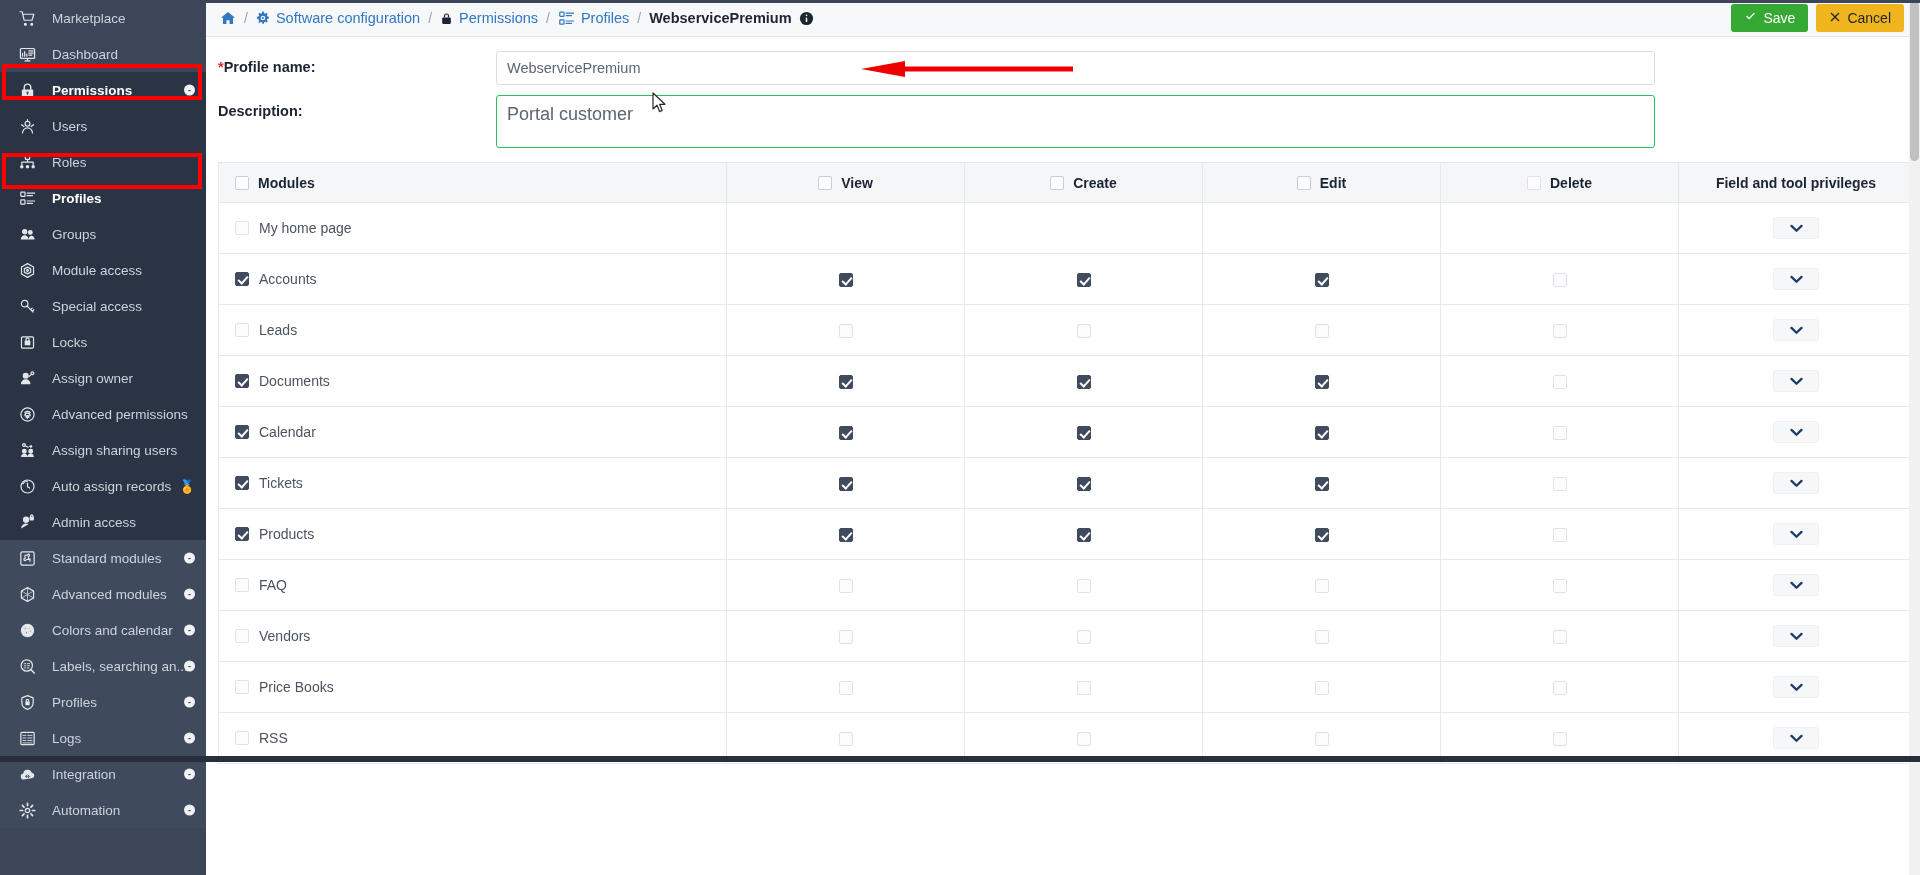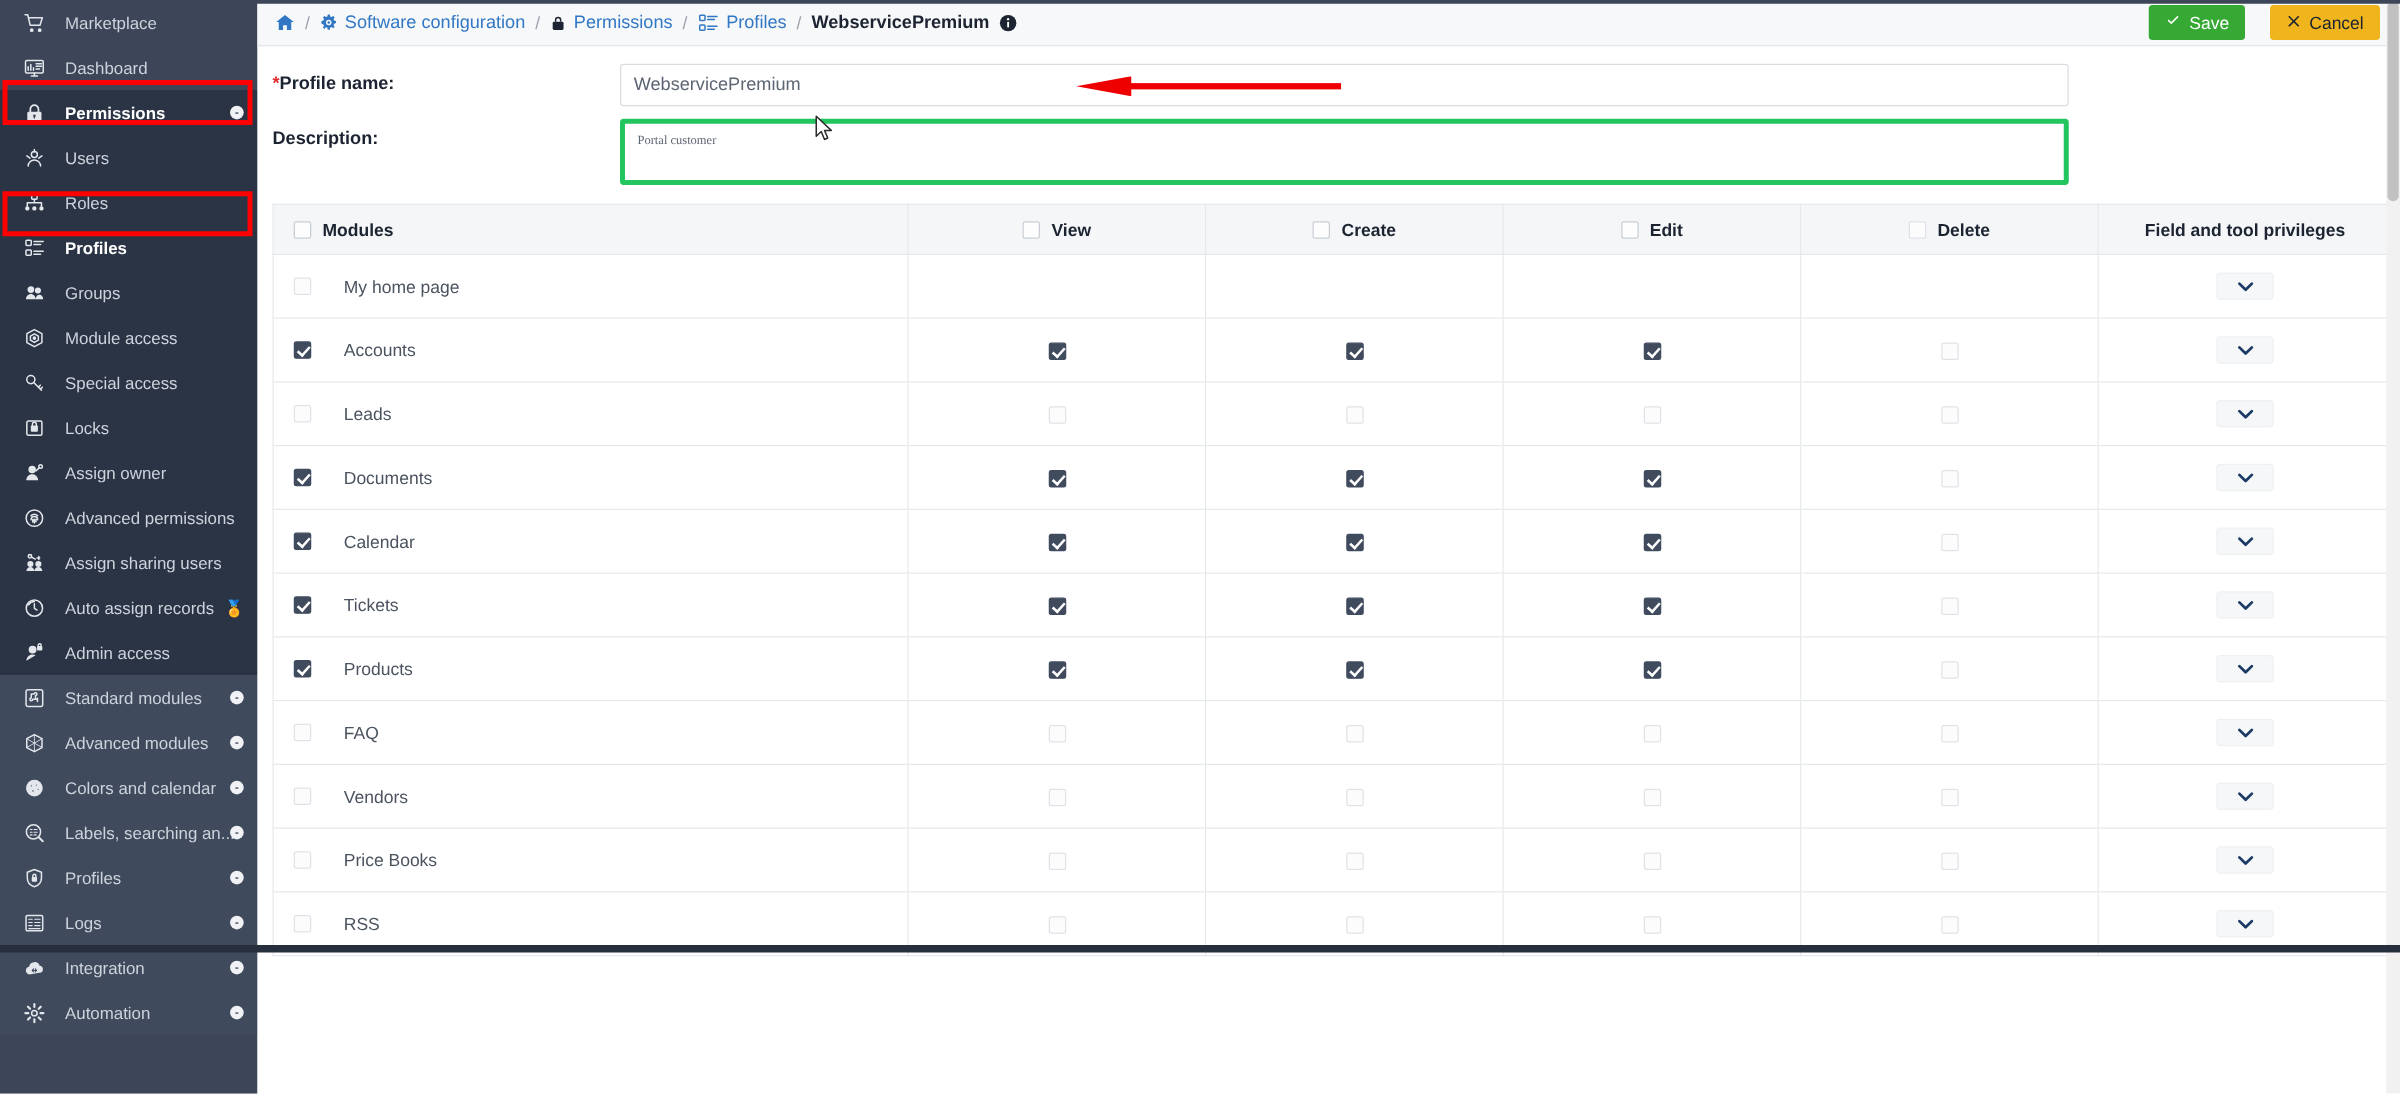--- a/index.html
+++ b/index.html
@@ -81,21 +81,21 @@
   }
   .crumb { display: flex; align-items: center; font-size: 14.5px; color: #3177c4; }
   .crumb .sep { color: #9aa3ad; margin: 0 8px; font-size: 14px; }
   .crumb-link { display: flex; align-items: center; gap: 6px; color: #3177c4; cursor: pointer; }
   .crumb-cur { color: #1c2331; font-weight: bold; display:flex; align-items:center; gap:7px;}
   .crumb-ico { display: flex; align-items: center; color: #3177c4; }
   .crumb-ico.black { color: #1c2331; }
 
   #topbar-actions {
     position: absolute; right: 16px; top: 4px;
-    display: flex; gap: 20px;  margin-left: 44px;
+    display: flex; gap: 8px;  margin-left: 44px;
   }
   .btn {
     height: 28px; padding: 0 13px;
     display: flex; align-items: center; gap: 6px;
     border-radius: 3px; border: none;
     font-size: 14px; color: #ffffff; cursor: pointer;
     font-family: "Liberation Sans", sans-serif;
   }
   .btn-save   { background: #35a game; }
   .btn-save   { background: #36a935; }
@@ -113,24 +113,24 @@
   .frm-ctl { flex: 1 1 auto; padding-right: 265px; }
   .txt-input {
     width: 100%; height: 34px;
     border: 1px solid #d9dde2; border-radius: 3px;
     background: #ffffff; padding: 0 10px;
     font-size: 14.5px; color: #5c6572;
     font-family: "Liberation Sans", sans-serif;
   }
   .txt-area {
     width: 100%; height: 53px;
-    border: 4px solid #22c55e; border-radius: 3px;
+    border: 1px solid #22c55e; border-radius: 3px;
     background: #ffffff; padding: 8px 10px;
-    font-size: 10px; color: #5c6572; resize: none;
-    font-family: Liberation Serif, serif;
+    font-size: 18px; color: #5c6572; resize: none;
+    font-family: Liberation Sans, sans-serif;
     line-height: 1.2;
   }
   .section-title {
     font-size: 14.5px; font-weight: bold; color: #1c2331;
     padding: 10px 0 9px 12px;
   }
 
   
   #privtable { width: 1695px; margin-left: 12px; border-collapse: collapse; table-layout: fixed; }
   #privtable th, #privtable td {
@@ -142,21 +142,21 @@
     height: 40px;
     font-weight: bold; color: #1c2331;
     text-align: left;
     padding: 0 10px;
   }
   #privtable thead th.modcol { text-align: right; padding-left: 16px; }
   .th-inner { display: flex; align-items: center; justify-content: center; gap: 9px; }
   .th-inner.left { justify-content: flex-start; }
   #privtable tbody td { height: 51px; vertical-align: middle; }
   td.mod-cell { padding-left: 16px; }
-  .mod-cell-inner { display: flex; align-items: center; gap: 26px; }
+  .mod-cell-inner { display: flex; align-items: center; gap: 10px; }
   td.chk-cell { text-align: center; }
   td.tool-cell { text-align: center; }
 
   
   .cbx {
     width: 14px; height: 14px; flex: 0 0 14px;
     display: inline-block; vertical-align: middle;
     border: 1px solid #c9ced6; border-radius: 2px;
     background: #fdfdfd; position: relative;
     cursor: pointer;

